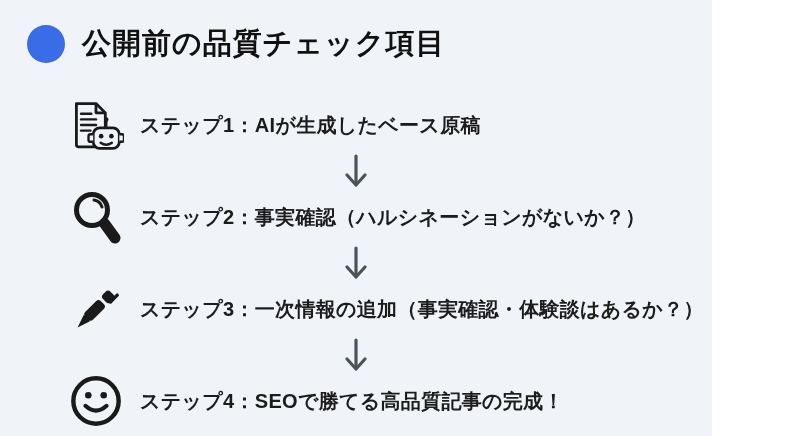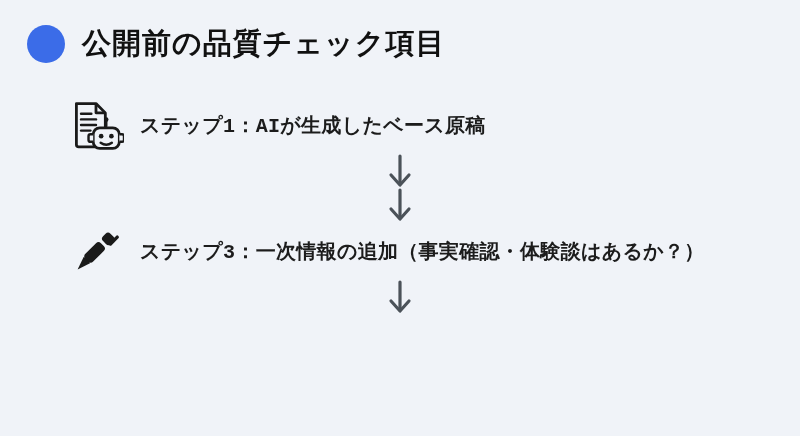--- a/index.html
+++ b/index.html
@@ -6,23 +6,23 @@
     --bg:#f0f3f8;
     --text:#1c1c1c;
     --icon:#1a1a1a;
     --accent:#3b6ce8;
     --arrow:#4b5259;
   }
   *{box-sizing:border-box;}
   html,body{margin:0;padding:0;}
   .canvas{
     position:relative;
-    width:800px;height:436px;
+    width:712px;height:436px;
     background:var(--bg);
-    font-family:Liberation Mono, monospace;
+    font-family:Liberation Sans, sans-serif;
     overflow:hidden;
     text-align:center;
   }
   .title-row{
     display:flex;align-items:center;gap:17px;
     padding:24px 0 0 27px;height:64px;
   }
   .bullet{
     width:38px;height:38px;border-radius:50%;
     background:var(--accent);flex:0 0 auto;
@@ -84,20 +84,30 @@
       <span class="step-label">ステップ1：AIが生成したベース原稿</span>
     </div>
 
     <div class="arrow-row">
       <svg width="26" height="34" viewBox="0 0 26 34" fill="none">
         <line x1="13" y1="2" x2="13" y2="29" stroke="#4b5259" stroke-width="3.2" stroke-linecap="round"></line>
         <path d="M4 21 L13 31 L22 21" stroke="#4b5259" stroke-width="3.2" stroke-linecap="round" stroke-linejoin="round" fill="none"></path>
       </svg>
     </div>
 
+    <div class="step-row">
+      <span class="icon-box">
+        <svg width="52" height="56" viewBox="0 0 52 56" fill="none">
+          <circle cx="22" cy="21" r="15.5" stroke="#1a1a1a" stroke-width="5"></circle>
+          <path d="M24 11 a10 10 0 0 1 8 7" stroke="#1a1a1a" stroke-width="3" stroke-linecap="round" fill="none"></path>
+          <line x1="34.5" y1="34.5" x2="45" y2="49" stroke="#1a1a1a" stroke-width="11" stroke-linecap="round"></line>
+        </svg>
+      </span>
+      <span class="step-label">ステップ2：事実確認（ハルシネーションがないか？）</span>
+    </div>
 
     <div class="arrow-row">
       <svg width="26" height="34" viewBox="0 0 26 34" fill="none">
         <line x1="13" y1="2" x2="13" y2="29" stroke="#4b5259" stroke-width="3.2" stroke-linecap="round"></line>
         <path d="M4 21 L13 31 L22 21" stroke="#4b5259" stroke-width="3.2" stroke-linecap="round" stroke-linejoin="round" fill="none"></path>
       </svg>
     </div>
 
     <div class="step-row">
       <span class="icon-box">
@@ -113,15 +123,26 @@
       <span class="step-label">ステップ3：一次情報の追加（事実確認・体験談はあるか？）</span>
     </div>
 
     <div class="arrow-row">
       <svg width="26" height="34" viewBox="0 0 26 34" fill="none">
         <line x1="13" y1="2" x2="13" y2="29" stroke="#4b5259" stroke-width="3.2" stroke-linecap="round"></line>
         <path d="M4 21 L13 31 L22 21" stroke="#4b5259" stroke-width="3.2" stroke-linecap="round" stroke-linejoin="round" fill="none"></path>
       </svg>
     </div>
 
+    <div class="step-row">
+      <span class="icon-box">
+        <svg width="54" height="54" viewBox="0 0 56 56" fill="none">
+          <circle cx="28" cy="28" r="23.5" stroke="#1a1a1a" stroke-width="4.6"></circle>
+          <circle cx="20" cy="22" r="3.4" fill="#1a1a1a"></circle>
+          <circle cx="36" cy="22" r="3.4" fill="#1a1a1a"></circle>
+          <path d="M17 33 q11 10 22 0" stroke="#1a1a1a" stroke-width="4.2" stroke-linecap="round" fill="none"></path>
+        </svg>
+      </span>
+      <span class="step-label">ステップ4：SEOで勝てる高品質記事の完成！</span>
+    </div>
 
   </div>
 </div>
 
 </body></html>

